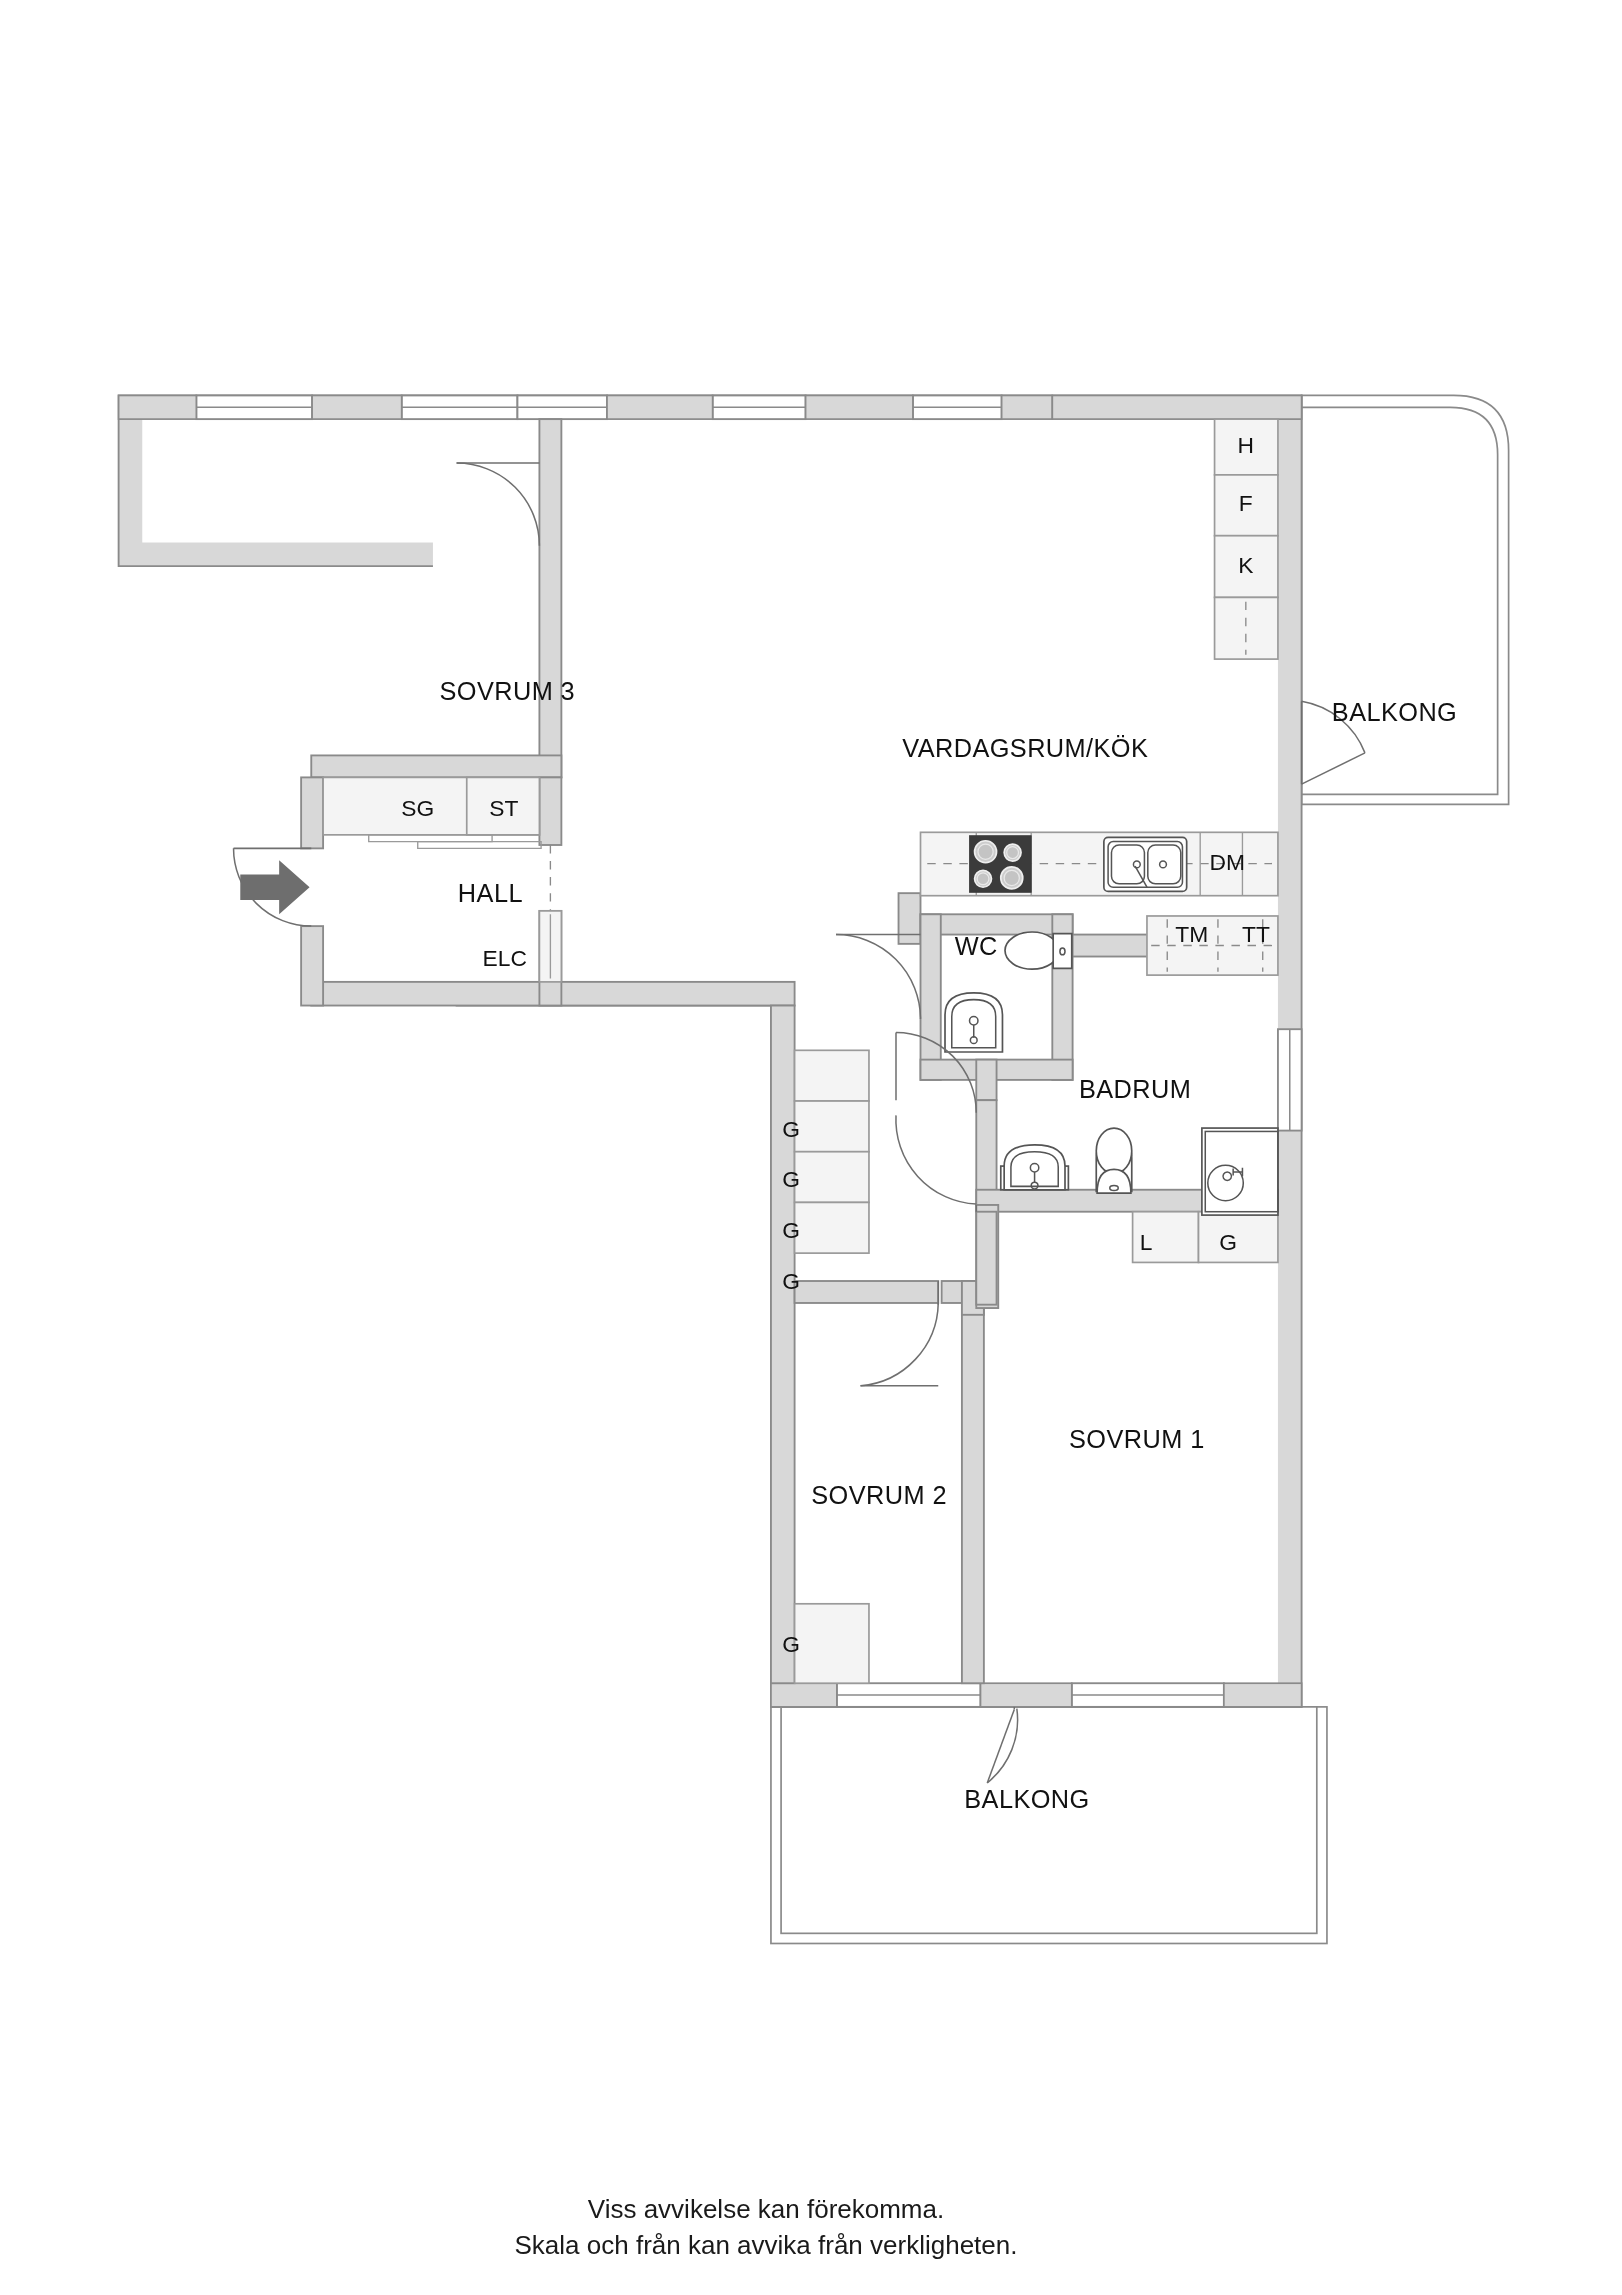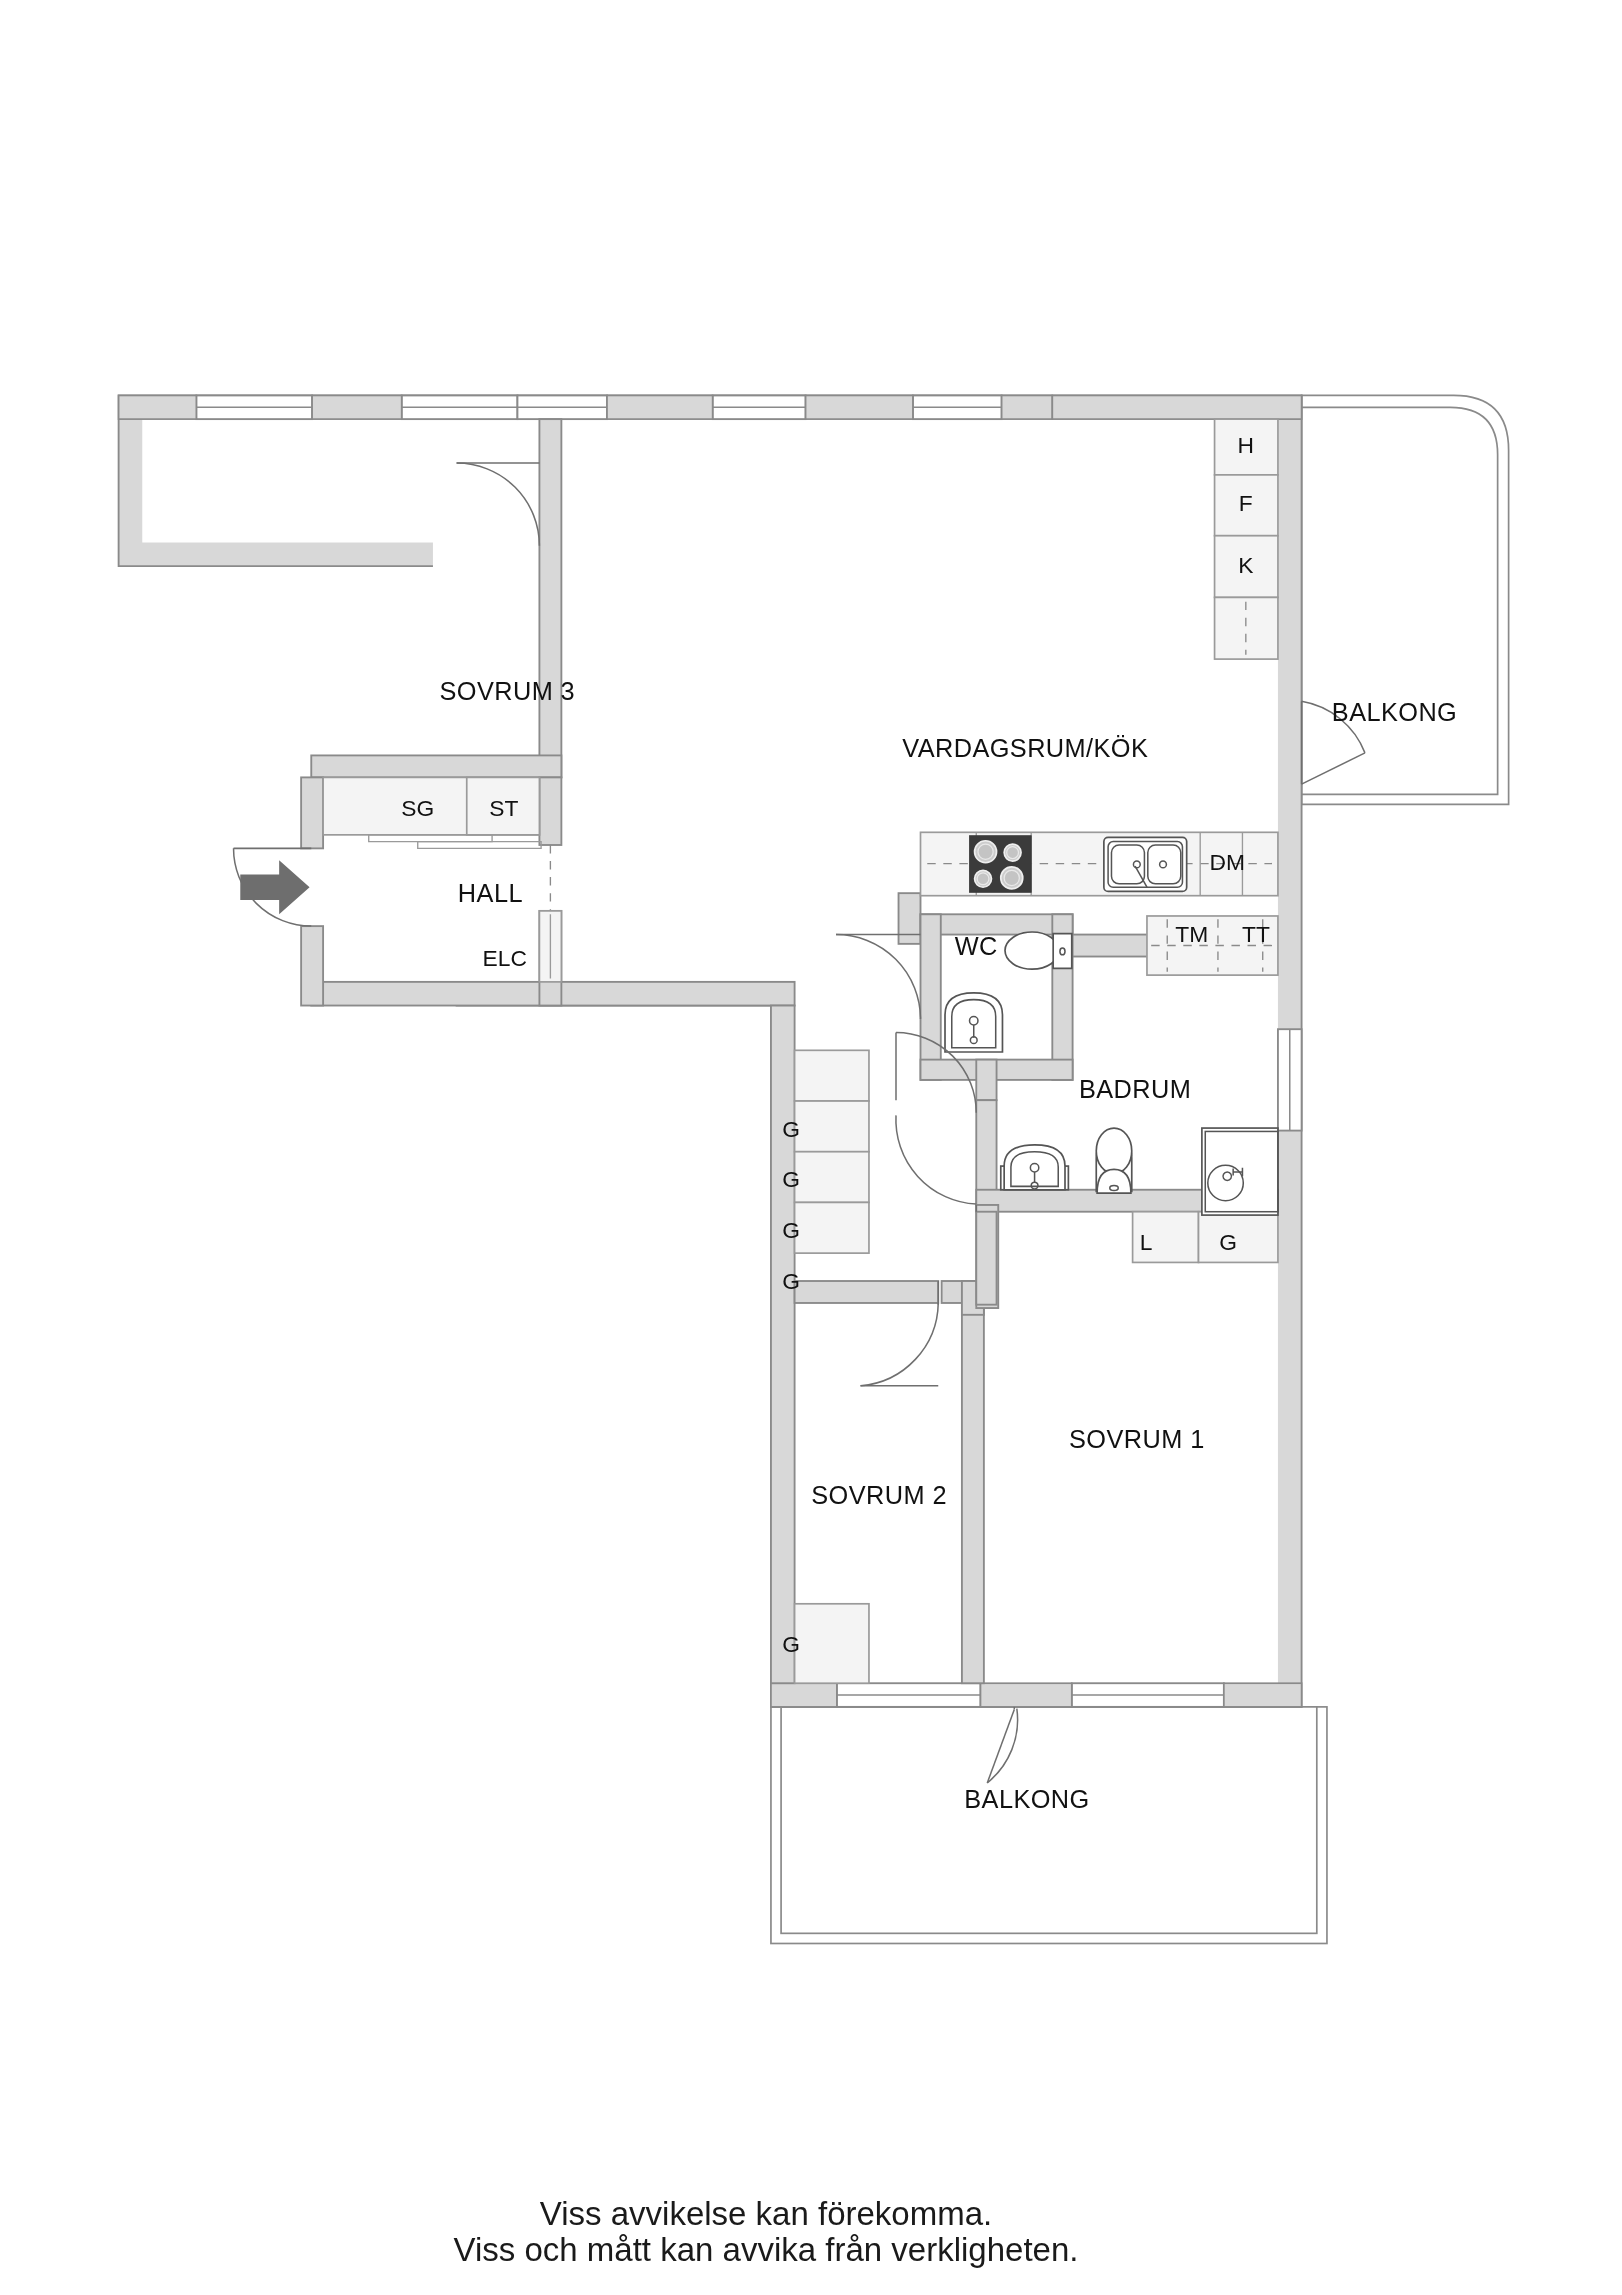--- a/index.html
+++ b/index.html
@@ -58,21 +58,21 @@
     fill: #111111;
     text-anchor: middle;
     dominant-baseline: middle;
   }
   .footnote {
     position: absolute;
     left: 0;
     width: 1532px;
     text-align: center;
     font-family: "Liberation Sans", sans-serif;
-    font-size: 33px;
+    font-size: 26px;
     color: #1a1a1a;
     line-height: 1.35;
   }
   #footnote-1 { top: 2192px; }
   #footnote-2 { top: 2228px; }
 </style>
 </head>
 <body>
 
 <div id="plan-root">
@@ -406,16 +406,16 @@
       <text class="cablabel" x="936" y="1338">G</text>
       <text class="cablabel" x="936" y="1398">G</text>
       <text class="cablabel" x="936" y="1458">G</text>
       <text class="cablabel" x="936" y="1518">G</text>
       <text class="cablabel" x="936" y="1948">G</text>
     </g>
 
   </svg>
 
   <div class="footnote" id="footnote-1">Viss avvikelse kan förekomma.</div>
-  <div class="footnote" id="footnote-2">Viss och mått kan avvika från verkligheten.</div>
+  <div class="footnote" id="footnote-2">Skala och från kan avvika från verkligheten.</div>
 
 </div>
 
 
 </body></html>

